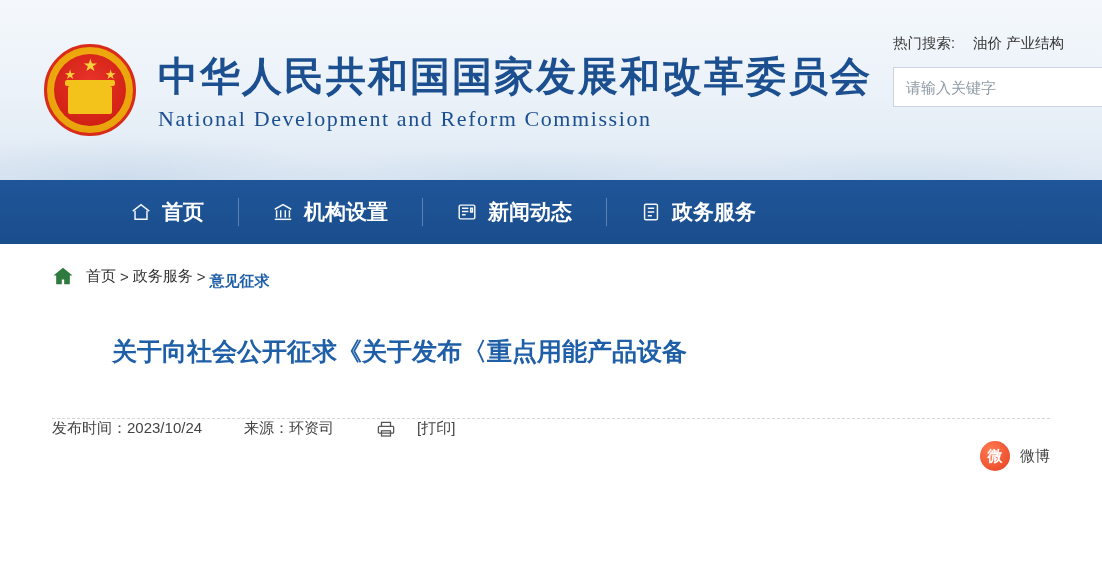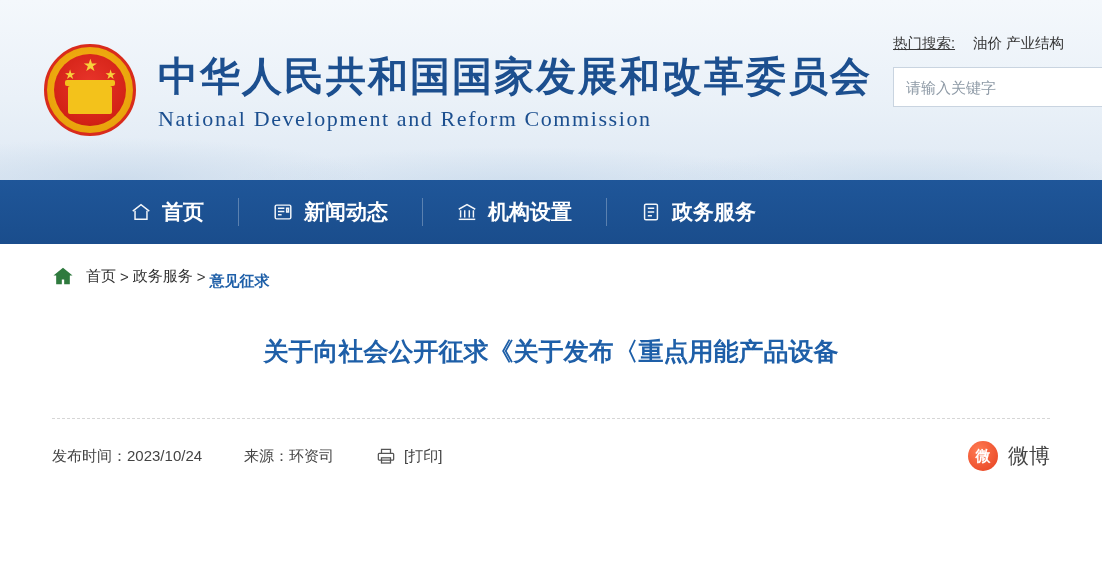--- a/index.html
+++ b/index.html
@@ -97,21 +97,21 @@
     position: absolute;
     left: 893px; top: 34px;
     width: 240px;
   }
   .hot-line {
     font-size: 14.5px;
     color: #444;
     white-space: nowrap;
     margin-bottom: 14px;
   }
-  .hot-label { color: #3a3a3a; text-decoration: underline; }
+  .hot-label { color: #3a3a3a; }
   .hot-kw { color: #333; margin-left: 14px; }
   .search-box {
     width: 240px; height: 40px;
     background: #fff;
     border: 1px solid #c9d4e0;
     display: flex; align-items: center;
     padding: 0 12px;
   }
   .search-box input {
     border: 0; outline: 0;
@@ -168,60 +168,60 @@
   .home-ico { margin-right: 12px; display: inline-block; width: 22px; height: 20px; }
   .crumb a { color: #333; text-decoration: none; cursor: pointer; }
   .crumb .sep { margin: 0 4px; color: #333; }
   .crumb .cur { color: #1e5fa8; font-weight: bold; margin-top: 11px; }
 
   
   .article {
     padding: 0 52px;
   }
   .art-title {
-    text-align: center;
+    text-align: left;
     color: #1e5fa8;
     font-family: "Liberation Serif", serif;
     font-weight: bold;
     font-size: 25px;
     line-height: 44px;
     padding: 22px 60px 0 60px;
   }
   .divider {
     margin: 44px 0 0 0;
     border-top: 1px dashed #d6d6d6;
   }
   .meta {
     height: 74px;
-    display: flex; align-items: center;
+    display: flex; align-items: flex-start;
     font-size: 15px;
     color: #444;
     position: relative;
   }
   .meta .m-item { margin-right: 42px; white-space: nowrap; }
   .meta .print {
-    display: flex; align-items: center; gap: 8px;
+    display: flex; align-items: center; gap: 21px;
     cursor: pointer;
   }
   .printer-ico { width: 20px; height: 18px; display: inline-block; }
   .share {
     position: absolute;
     right: 0; top: 50%;
     transform: translateY(-50%);
     display: flex; align-items: center; gap: 10px;
   }
   .weibo-ico {
     width: 30px; height: 30px; border-radius: 50%;
     background: radial-gradient(circle at 35% 30%, #ff7a52, #e6401f);
     display: flex; align-items: center; justify-content: center;
     color: #fff; font-size: 15px; font-weight: bold;
     font-family: "Liberation Serif", serif;
     cursor: pointer;
   }
-  .share-label { font-size: 21px; color: #444; }
+  .share-label { font-size: 15px; color: #444; }
 </style>
 </head>
 <body>
 
 <div class="header">
 
   <div class="brand">
     <div class="emblem">
       <div class="ring"></div>
       <div class="inner"></div>
@@ -260,37 +260,37 @@
         <path d="M3 11L12 4l9 7"></path>
           <path d="M5.5 10.5V20h13v-9.5"></path>
       </svg>
     </span>
     <span>首页</span>
   </div>
 
   <div class="nav-item">
     <span class="nav-ico">
       <svg viewBox="0 0 24 24" width="22" height="22" fill="none" stroke="#ffffff" stroke-width="1.6">
+        <path d="M3 9l9-5 9 5"></path>
+          <path d="M5 10v8M9.5 10v8M14.5 10v8M19 10v8"></path>
+          <path d="M3 20h18"></path>
+      </svg>
+    </span>
+    <span>机构设置</span>
+  </div>
+
+  <div class="nav-item">
+    <span class="nav-ico">
+      <svg viewBox="0 0 24 24" width="22" height="22" fill="none" stroke="#ffffff" stroke-width="1.6">
         <rect x="3.5" y="4.5" width="17" height="15" rx="1.5"></rect>
           <path d="M6.5 8h7M6.5 11.5h7M6.5 15h4"></path>
           <path d="M16 8h2v4h-2z"></path>
       </svg>
     </span>
     <span>新闻动态</span>
-  </div>
-
-  <div class="nav-item">
-    <span class="nav-ico">
-      <svg viewBox="0 0 24 24" width="22" height="22" fill="none" stroke="#ffffff" stroke-width="1.6">
-        <path d="M3 9l9-5 9 5"></path>
-          <path d="M5 10v8M9.5 10v8M14.5 10v8M19 10v8"></path>
-          <path d="M3 20h18"></path>
-      </svg>
-    </span>
-    <span>机构设置</span>
   </div>
 
 
   <div class="nav-item">
     <span class="nav-ico">
       <svg viewBox="0 0 24 24" width="22" height="22" fill="none" stroke="#ffffff" stroke-width="1.6">
         <rect x="5" y="3.5" width="14" height="17" rx="1.5"></rect>
           <path d="M8.5 8h7M8.5 12h7M8.5 16h4.5"></path>
       </svg>
     </span>

